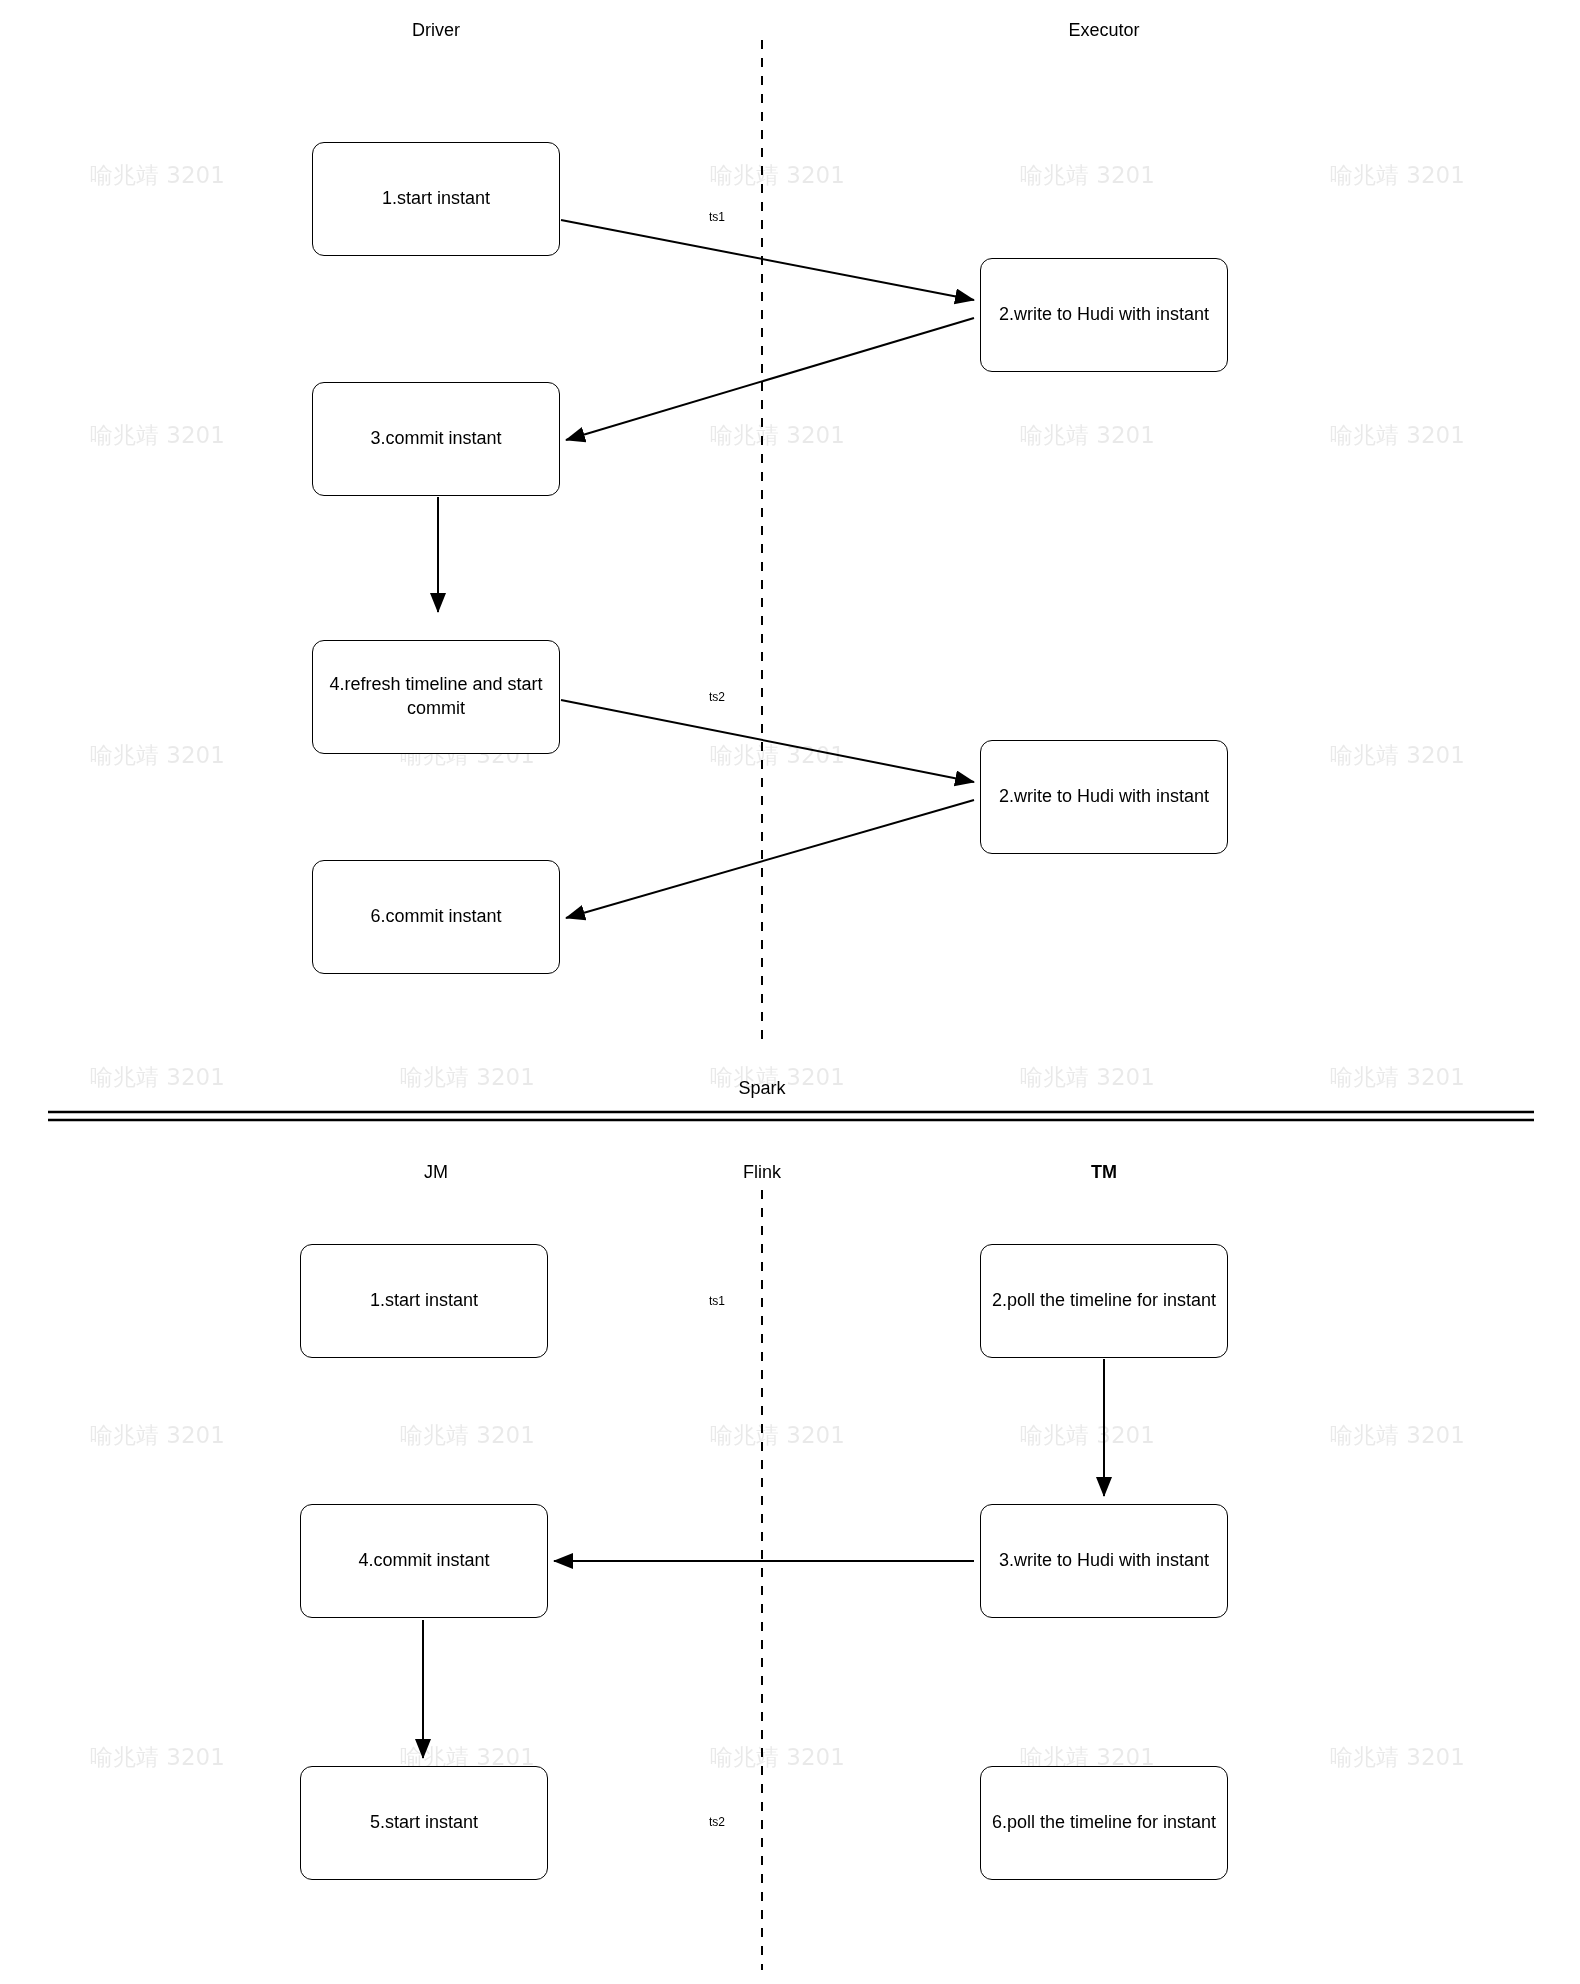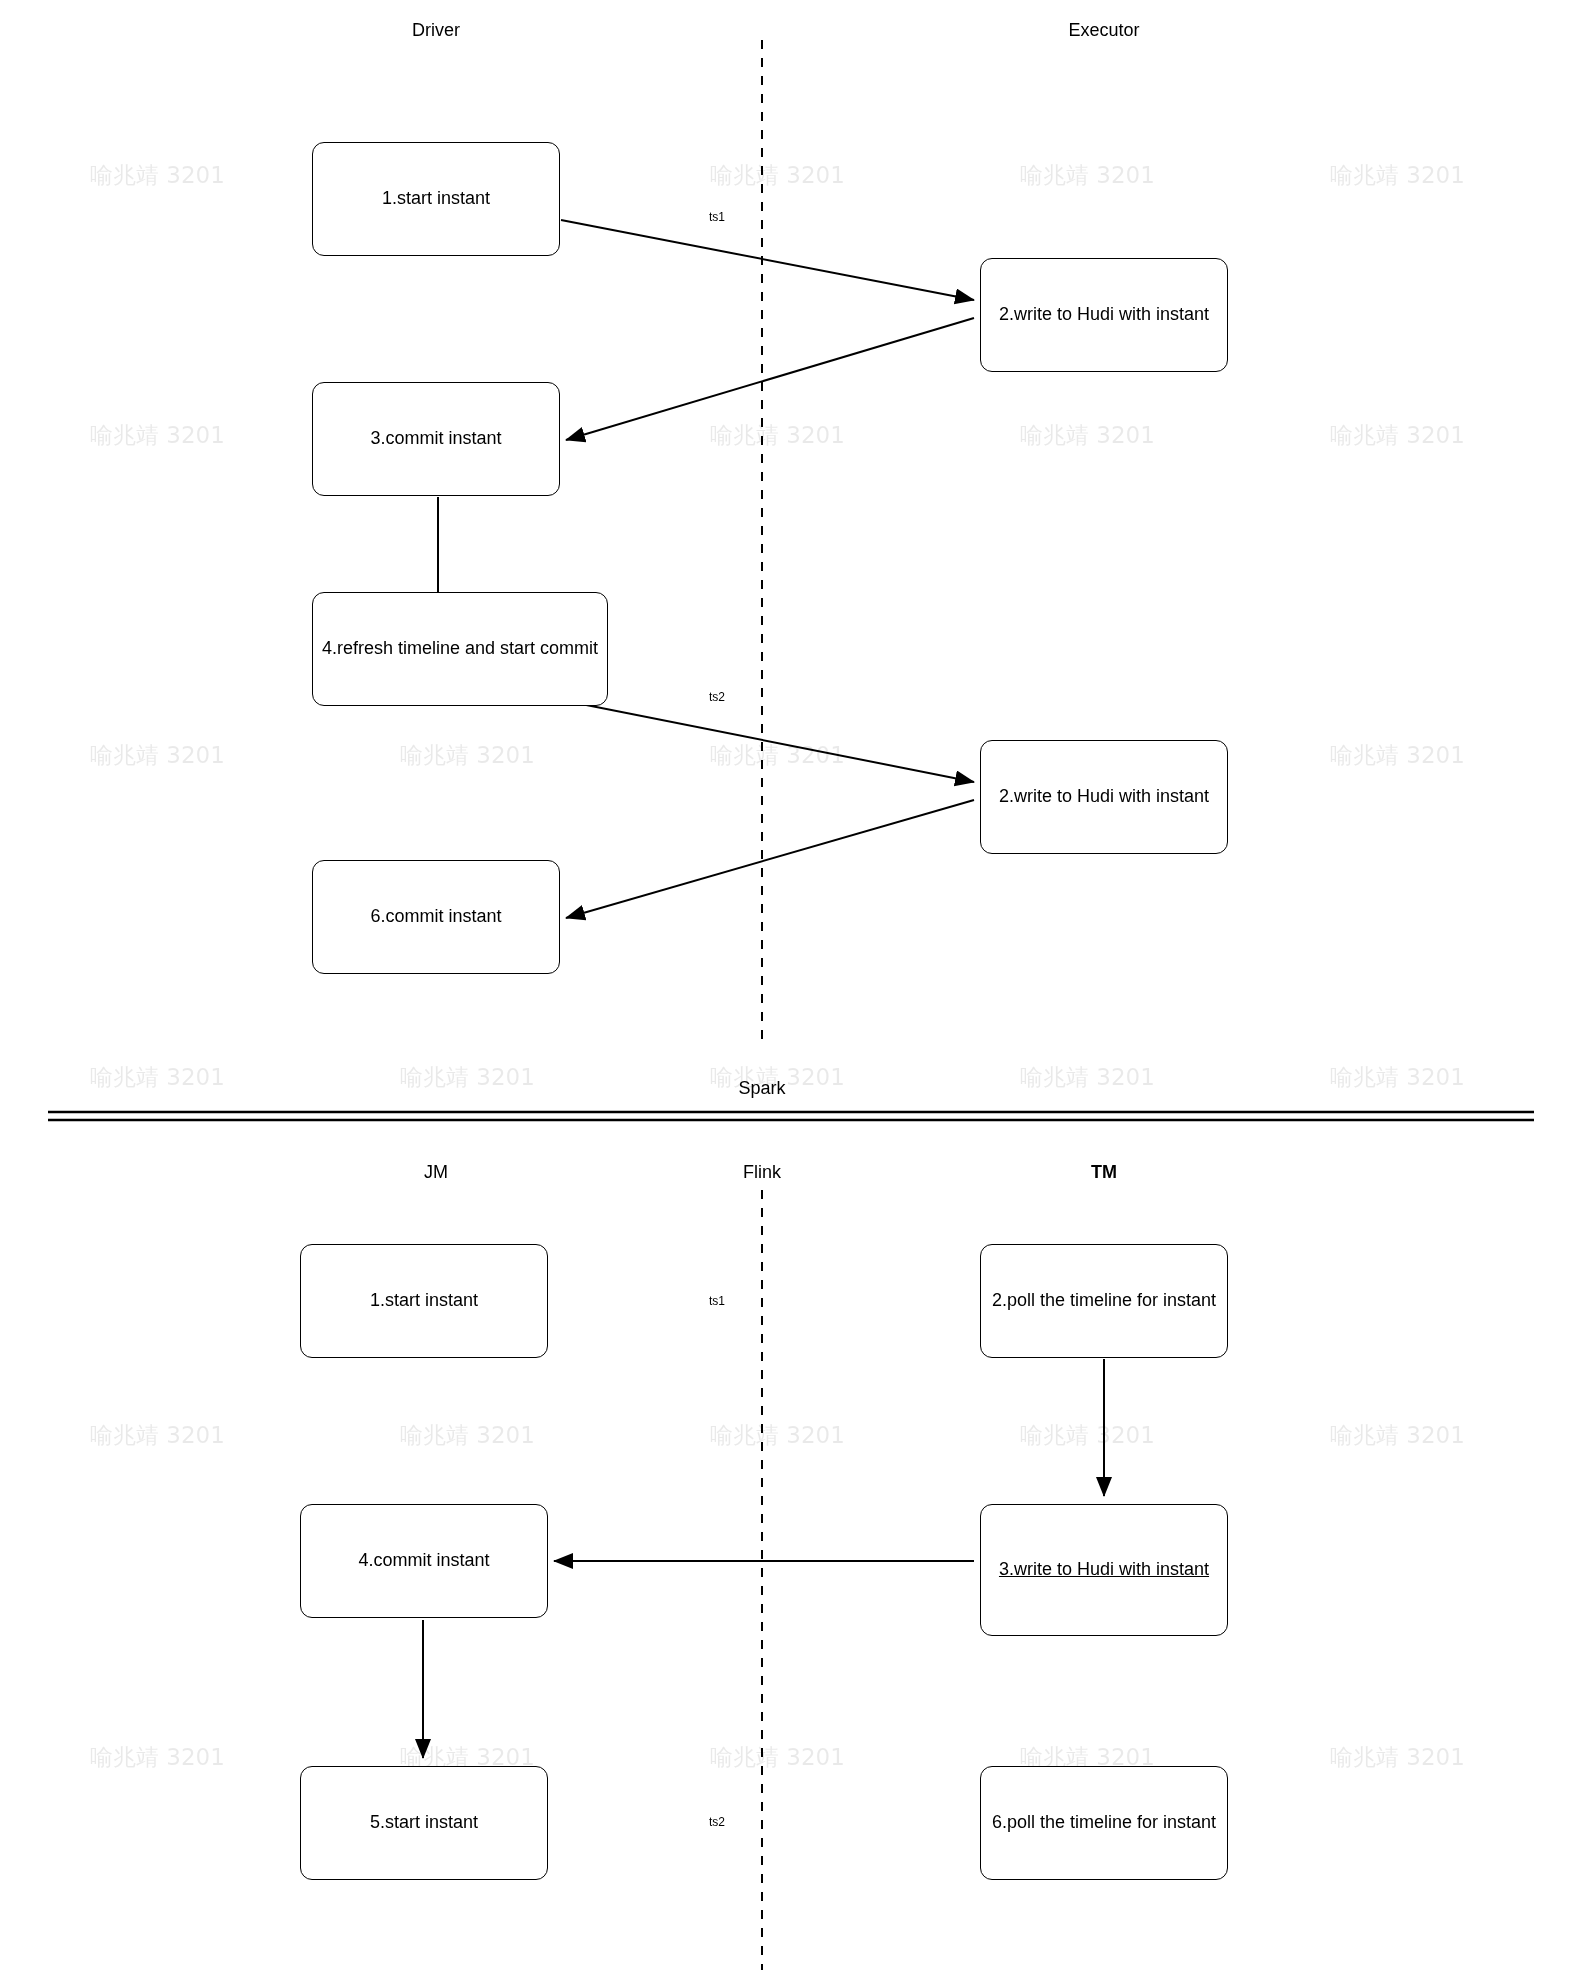--- a/index.html
+++ b/index.html
@@ -146,28 +146,28 @@
   <div class="lane-title" style="left:1104px; top:20px;">Executor</div>
   <div class="lane-title" style="left:436px; top:1162px;">JM</div>
   <div class="lane-title" style="left:1104px; top:1162px;font-weight:bold;">TM</div>
 
   <div class="divider-label" style="left:762px; top:1078px;">Spark</div>
   <div class="divider-label" style="left:762px; top:1162px;">Flink</div>
 
   <div class="node" style="left:312px; top:142px; width:248px; height:114px;">1.start instant</div>
   <div class="node" style="left:980px; top:258px; width:248px; height:114px;">2.write to Hudi with instant</div>
   <div class="node" style="left:312px; top:382px; width:248px; height:114px;">3.commit instant</div>
-  <div class="node" style="left:312px; top:592px; width:296px; height:114px;">4.refresh timeline and start commit</div>
+  <div class="node" style="left:312px; top:640px; width:248px; height:114px;">4.refresh timeline and start commit</div>
   <div class="node" style="left:980px; top:740px; width:248px; height:114px;">2.write to Hudi with instant</div>
   <div class="node" style="left:312px; top:860px; width:248px; height:114px;">6.commit instant</div>
 
   <div class="node" style="left:300px; top:1244px; width:248px; height:114px;">1.start instant</div>
   <div class="node" style="left:980px; top:1244px; width:248px; height:114px;">2.poll the timeline for instant</div>
   <div class="node" style="left:300px; top:1504px; width:248px; height:114px;">4.commit instant</div>
-  <div class="node" style="left:980px; top:1504px; width:248px; height:132px;text-decoration:underline;">3.write to Hudi with instant</div>
+  <div class="node" style="left:980px; top:1504px; width:248px; height:114px;">3.write to Hudi with instant</div>
   <div class="node" style="left:300px; top:1766px; width:248px; height:114px;">5.start instant</div>
   <div class="node" style="left:980px; top:1766px; width:248px; height:114px;">6.poll the timeline for instant</div>
 
   <div class="edge-label" style="left:717px; top:210px;">ts1</div>
   <div class="edge-label" style="left:717px; top:690px;">ts2</div>
   <div class="edge-label" style="left:717px; top:1294px;">ts1</div>
   <div class="edge-label" style="left:717px; top:1815px;">ts2</div>
 
 </div>
 

